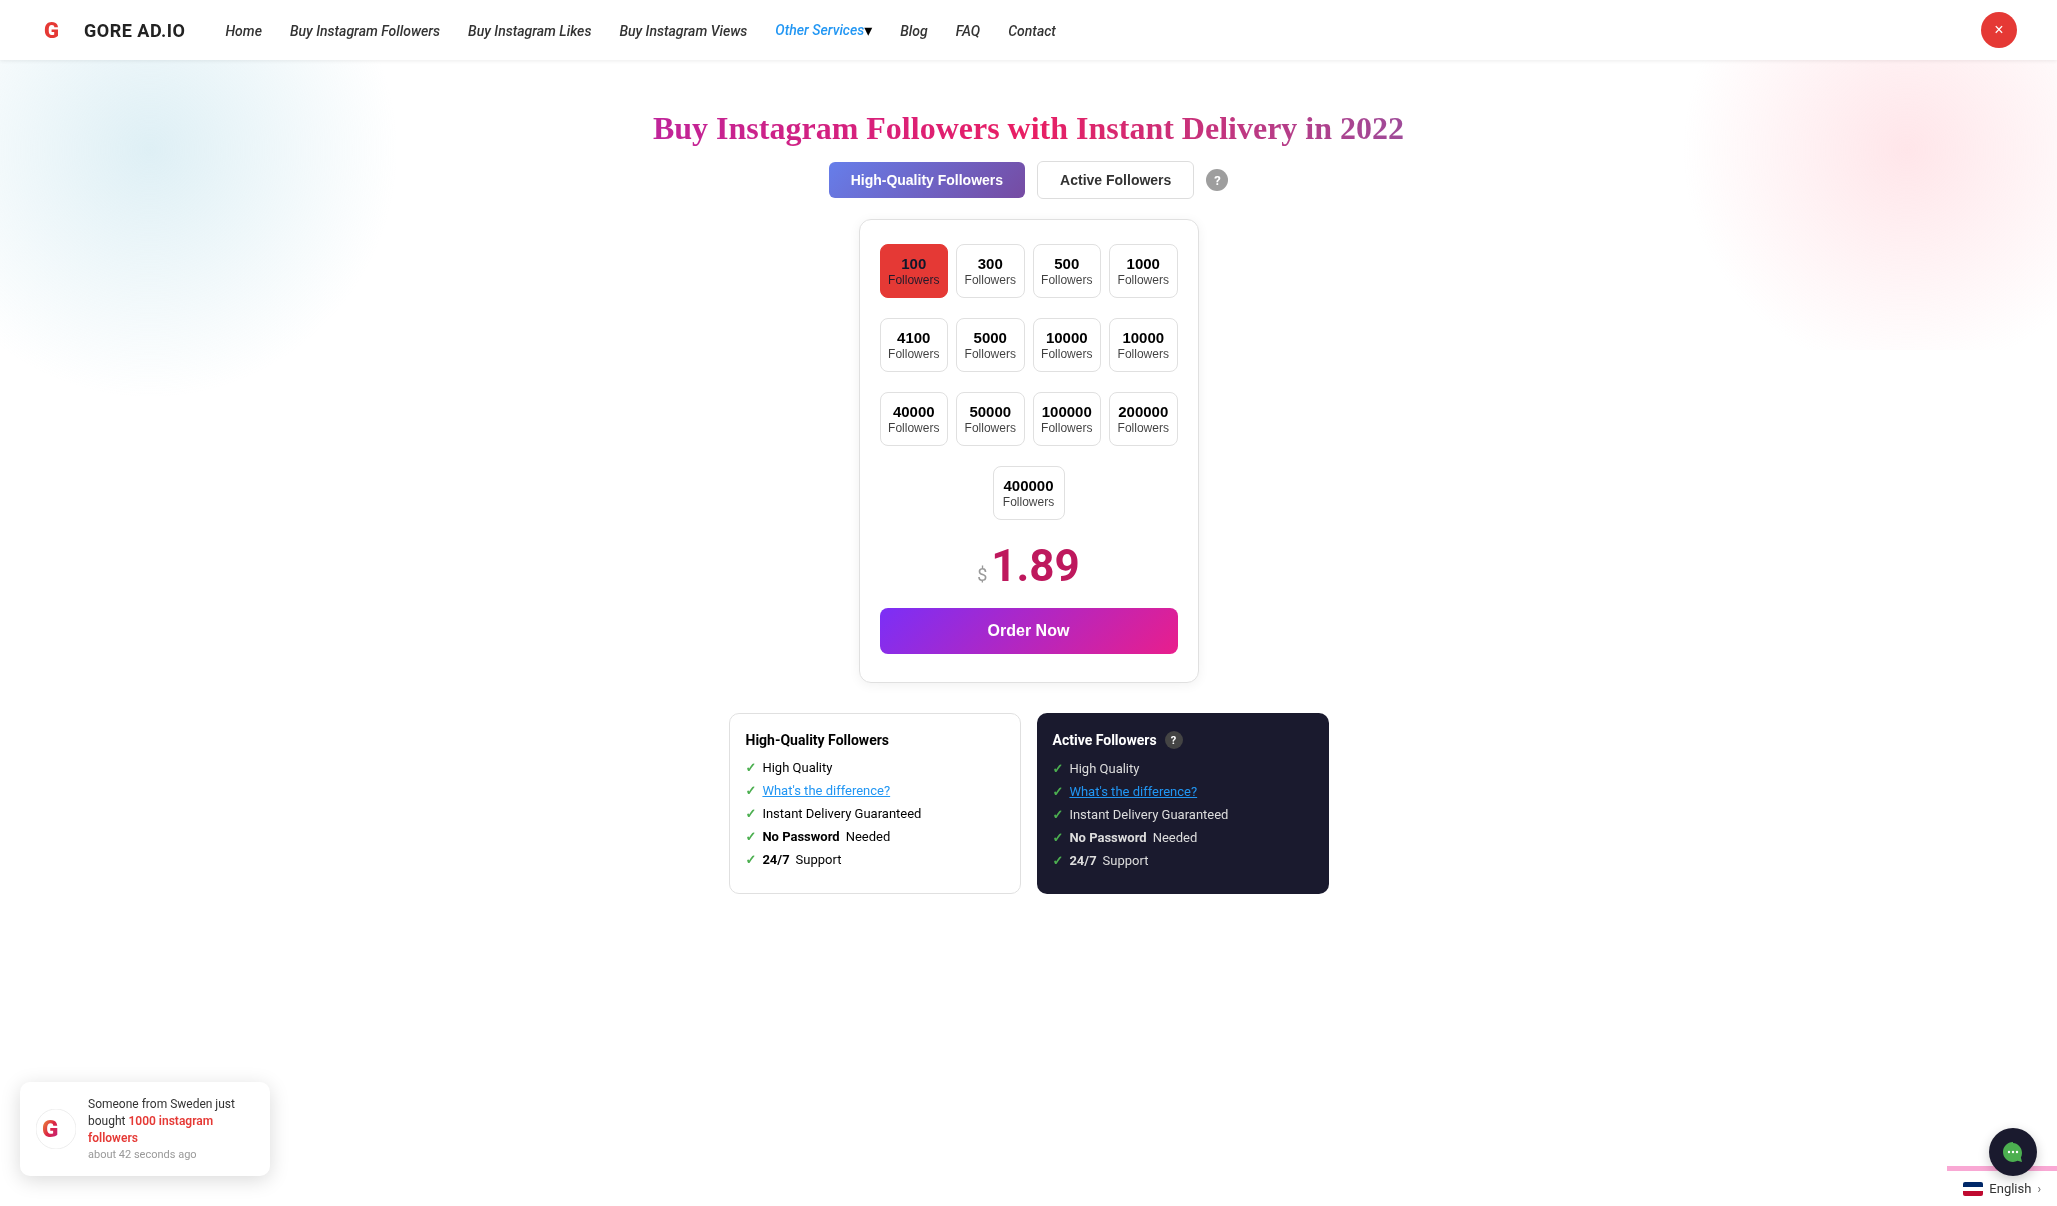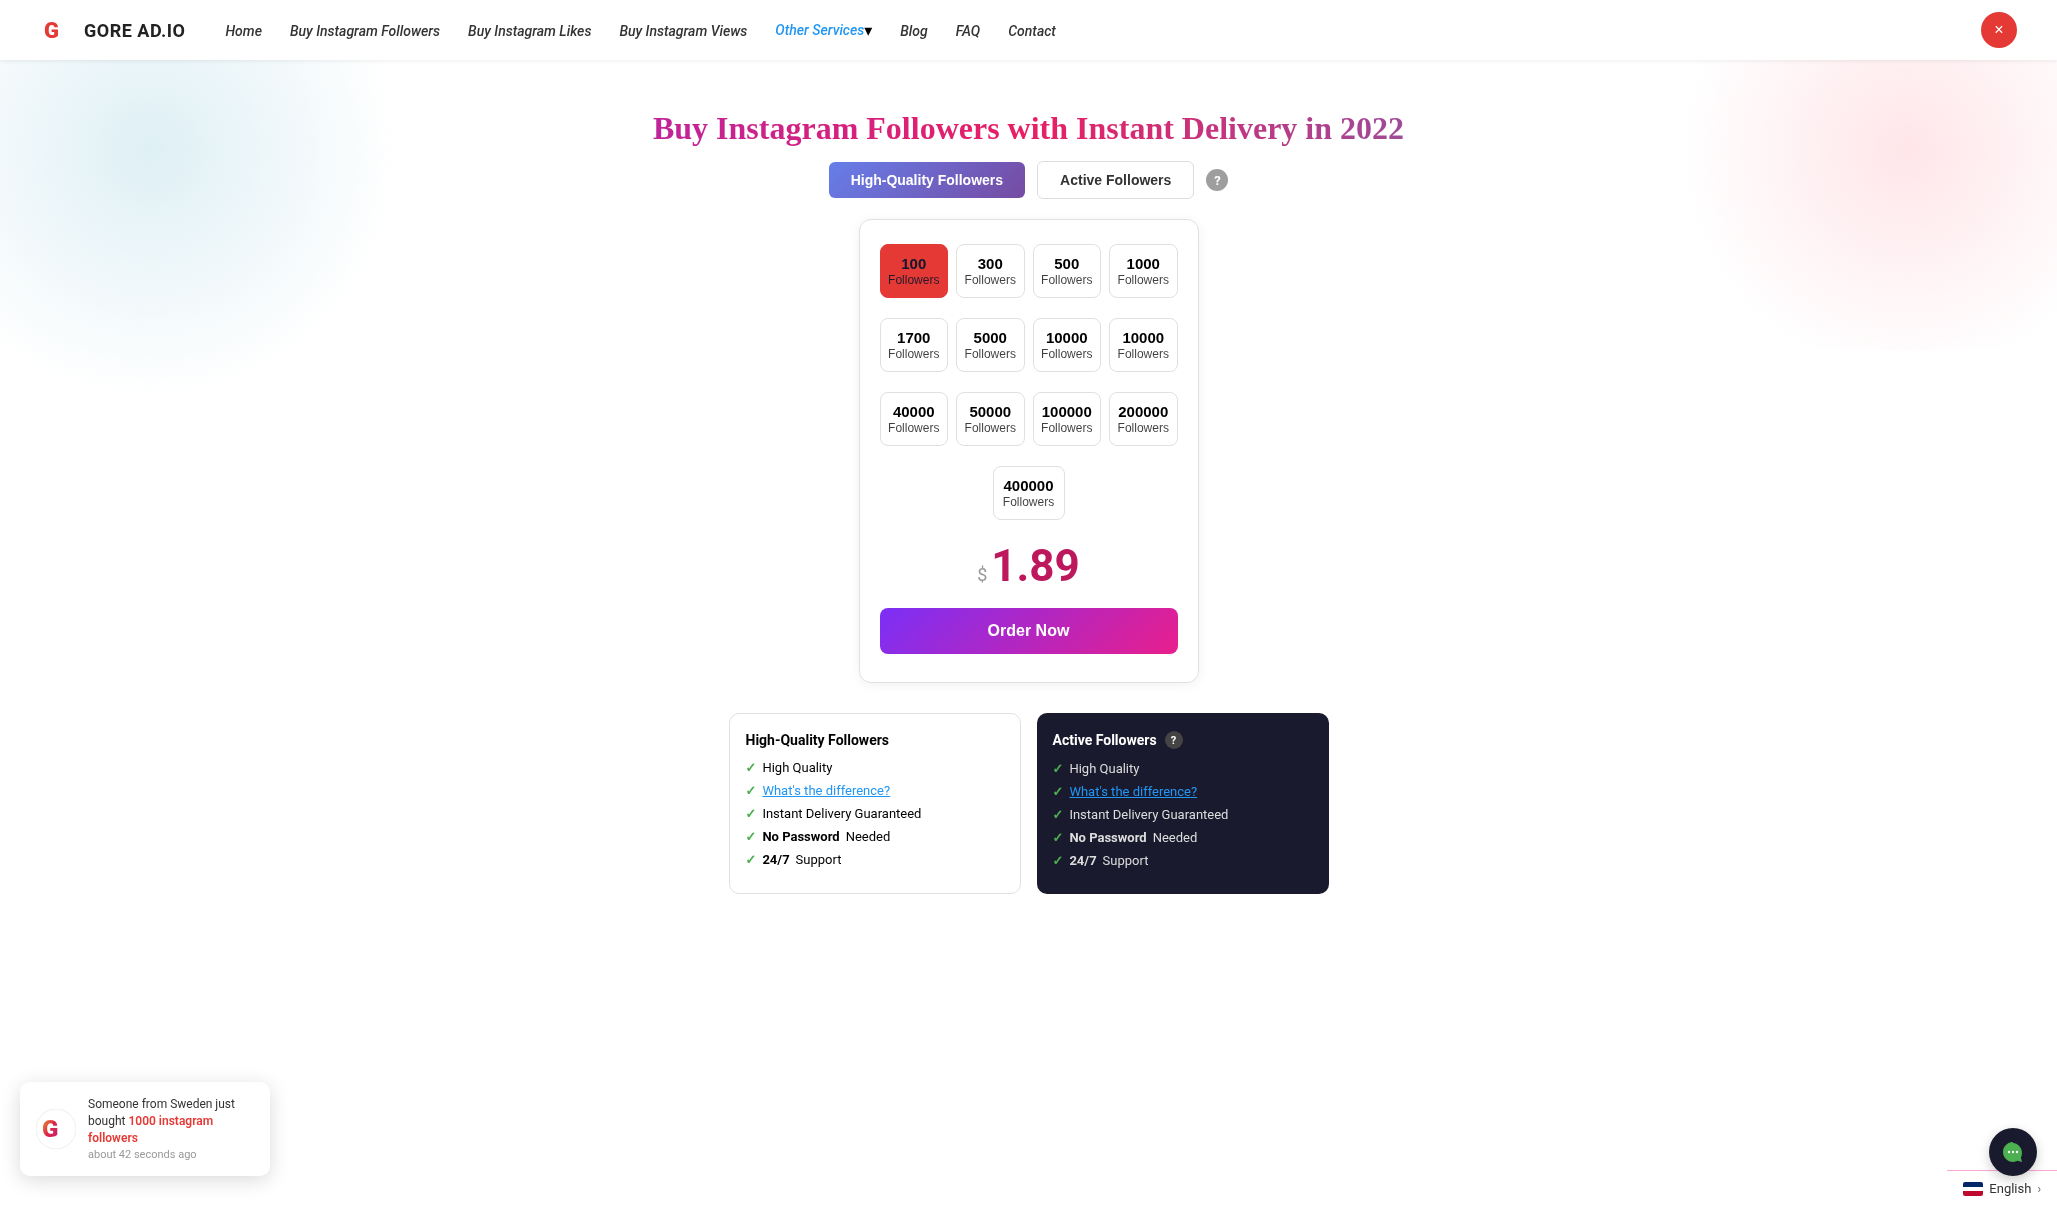--- a/index.html
+++ b/index.html
@@ -364,21 +364,21 @@
     
     .lang-bar {
       position: fixed;
       bottom: 0;
       right: 0;
       display: flex;
       align-items: center;
       gap: 6px;
       padding: 10px 16px;
       background: #fff;
-      border-top: 1px solid #f9a8d4;
+      border-top: 5px solid #f9a8d4;
       font-size: 13px;
       color: #333;
       z-index: 100;
     }
     .flag-icon {
       width: 20px;
       height: 14px;
       background: linear-gradient(180deg, #002868 33%, #fff 33%, #fff 66%, #bf0a30 66%);
       border-radius: 2px;
       display: inline-block;
@@ -461,21 +461,21 @@
         <span class="label">Followers</span>
       </button>
       <button class="follower-btn">
         <span class="num">1000</span>
         <span class="label">Followers</span>
       </button>
     </div>
     
     <div class="followers-grid">
       <button class="follower-btn">
-        <span class="num">1700</span>
+        <span class="num">4100</span>
         <span class="label">Followers</span>
       </button>
       <button class="follower-btn">
         <span class="num">5000</span>
         <span class="label">Followers</span>
       </button>
       <button class="follower-btn">
         <span class="num">10000</span>
         <span class="label">Followers</span>
       </button>

